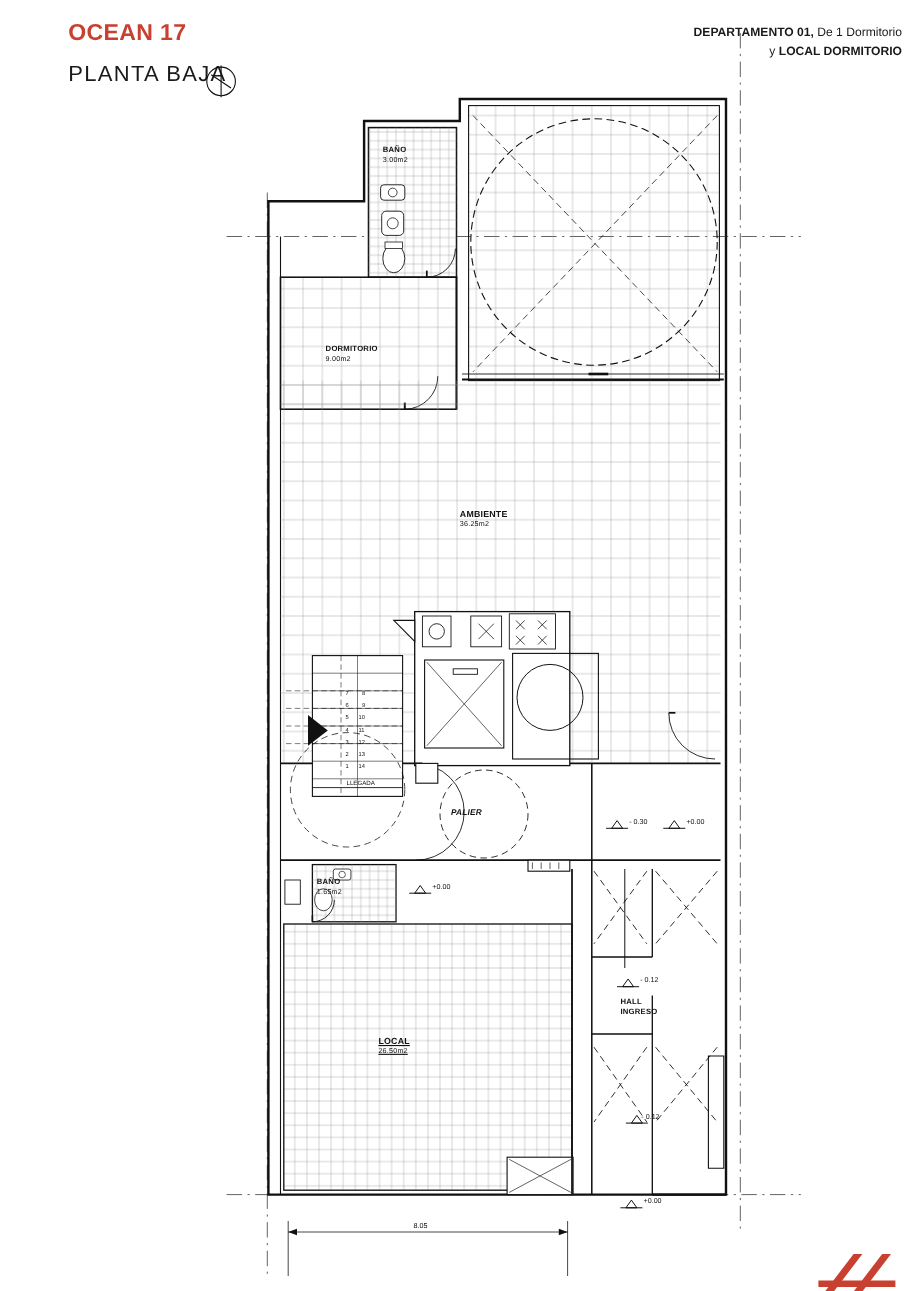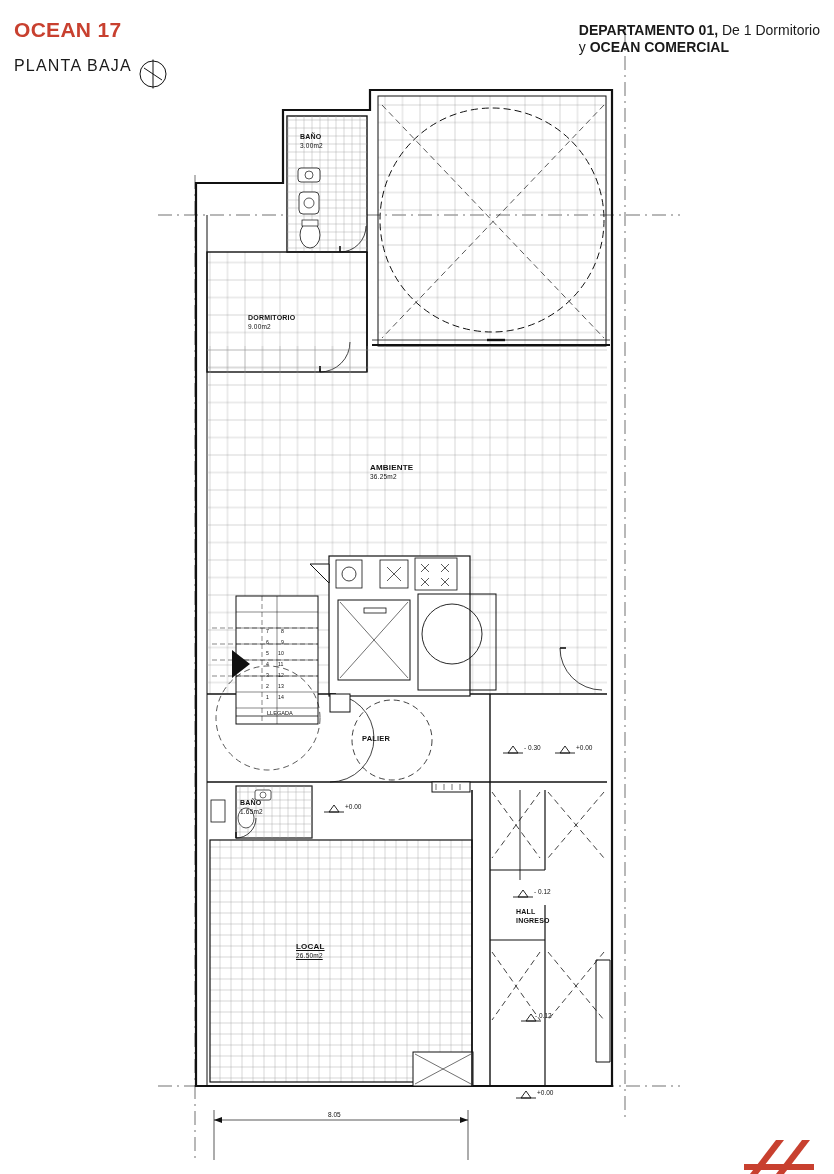--- a/index.html
+++ b/index.html
@@ -1,36 +1,36 @@
 <!DOCTYPE html>
 <html><head>
 <meta charset="utf-8">
 <style>
   html,body{margin:0;padding:0;background:#ffffff;}
   body{width:834px;height:1174px;position:relative;font-family:"Liberation Sans",sans-serif;color:#1a1a1a;overflow:hidden;}
-  .sheet{position:absolute;inset:0;}
+  .sheet{position:absolute;inset:0;margin-left:48px;}
 
   
   .brand{position:absolute;left:14px;top:18px;font-size:21px;font-weight:bold;color:#c8402f;letter-spacing:.3px;}
-  .subtitle{position:absolute;left:14px;top:57px;font-size:16px;letter-spacing:1.2px;color:#1a1a1a;}
+  .subtitle{position:absolute;left:14px;top:57px;font-size:20px;letter-spacing:1.2px;color:#1a1a1a;}
   .north{position:absolute;left:136px;top:57px;width:34px;height:34px;}
   .north svg{display:block;}
 
-  .hdr-right{position:absolute;right:14px;top:22px;text-align:left;font-size:14px;line-height:17px;}
+  .hdr-right{position:absolute;right:14px;top:22px;text-align:right;font-size:11px;line-height:17px;}
   .hdr-right b{font-weight:bold;}
 
   
   .plan{position:absolute;left:0;top:0;width:834px;height:1174px;}
   .plan svg{display:block;}
 
   
   .lbl{position:absolute;font-size:7px;line-height:9px;font-weight:bold;color:#111;letter-spacing:.2px;}
   .lbl .area{font-weight:normal;font-size:6.5px;display:block;}
   .lbl.big{font-size:8px;}
-  .lbl.mid{font-size:7.5px;}
+  .lbl.mid{font-size:7.5px;font-style:italic;}
   .lvl{position:absolute;font-size:6.5px;color:#111;white-space:nowrap;}
   .stair-num{position:absolute;font-size:5.2px;color:#111;}
   .dim{position:absolute;font-size:6.5px;color:#111;}
 
   .logo-bl{position:absolute;right:8px;bottom:0px;width:90px;height:40px;overflow:hidden;}
 </style>
 </head>
 <body>
 
 <div class="sheet">
@@ -44,21 +44,21 @@
       <line x1="17" y1="2.5" x2="17" y2="31.5" stroke="#111" stroke-width="1"></line>
       <line x1="8" y1="11" x2="26" y2="23" stroke="#111" stroke-width="1"></line>
     </svg>
   </div>
 
   <div class="hdr-right">
     <div>
       <b>DEPARTAMENTO 01,</b><span> De 1 Dormitorio</span>
     </div>
     <div>
-      <span>y </span><b>OCEAN COMERCIAL</b>
+      <span>y </span><b>LOCAL DORMITORIO</b>
     </div>
   </div>
 
   <div class="plan">
     <svg width="834" height="1174" viewBox="0 0 834 1174">
       <defs>
         <pattern id="tiles" width="17.5" height="17.5" patternUnits="userSpaceOnUse">
           <rect width="17.5" height="17.5" fill="none" stroke="#9a9a9a" stroke-width="0.4"></rect>
         </pattern>
         <pattern id="tilesSm" width="11" height="11" patternUnits="userSpaceOnUse">

